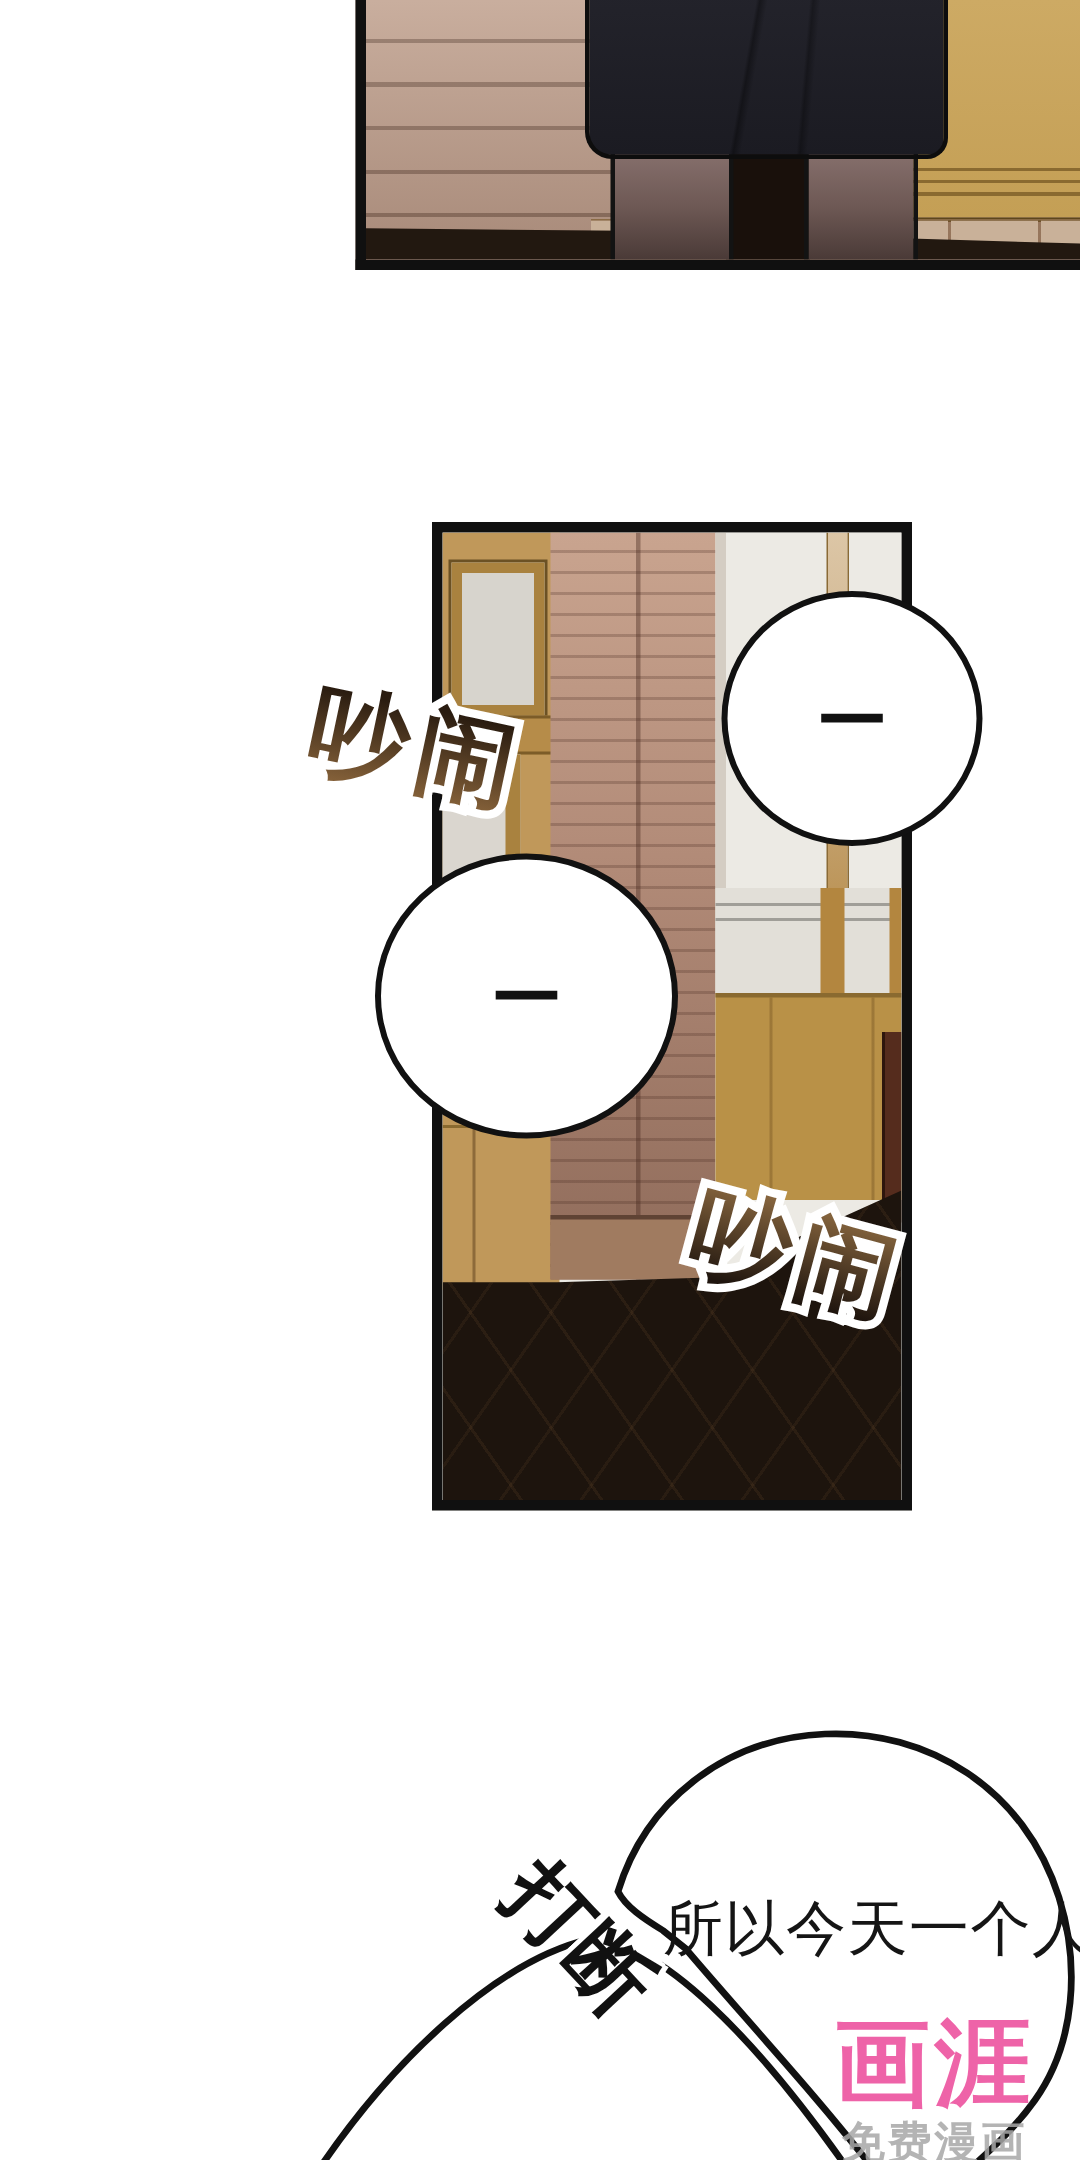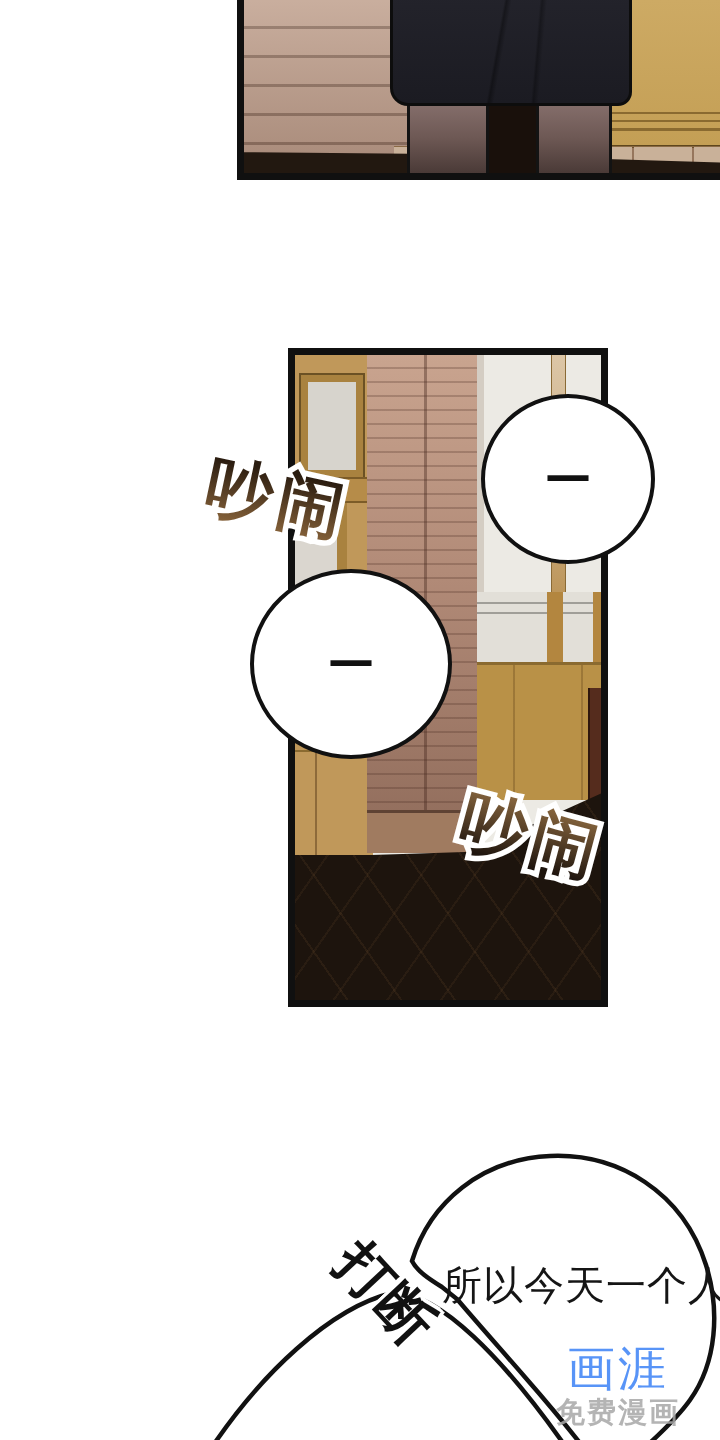--- a/index.html
+++ b/index.html
@@ -133,21 +133,21 @@
     font-size:56px; font-weight:800; color:#111; letter-spacing:2px; line-height:1;
     transform:rotate(47deg); transform-origin:14px 14px; white-space:nowrap;
     text-shadow:-3px 0 0 #fff, 3px 0 0 #fff, 0 -3px 0 #fff, 0 3px 0 #fff,
                 -3px -3px 0 #fff, 3px 3px 0 #fff, -3px 3px 0 #fff, 3px -3px 0 #fff; }
 
   .dialog-line { position:absolute; left:442px; top:1258px; z-index:5;
     font-size:40px; font-weight:500; color:#151515; letter-spacing:1px; white-space:nowrap; }
 
   
   .watermark { position:absolute; left:556px; top:1344px; z-index:6; text-align:center; }
-  .wm-logo { font-size:48px; font-weight:400; color:#3b82f6; opacity:.85; letter-spacing:3px;
+  .wm-logo { font-size:64px; font-weight:700; color:#ec4899; opacity:.85; letter-spacing:3px;
     text-shadow:0 0 2px #ffffff; line-height:1; }
   .wm-tagline { margin-top:6px; font-size:29px; font-weight:700; color:#a8a8a8; opacity:.85;
     letter-spacing:2px; line-height:1; }
 </style>
 </head>
 <body>
 
 <div class="page">
 
   <div class="panel-top">

